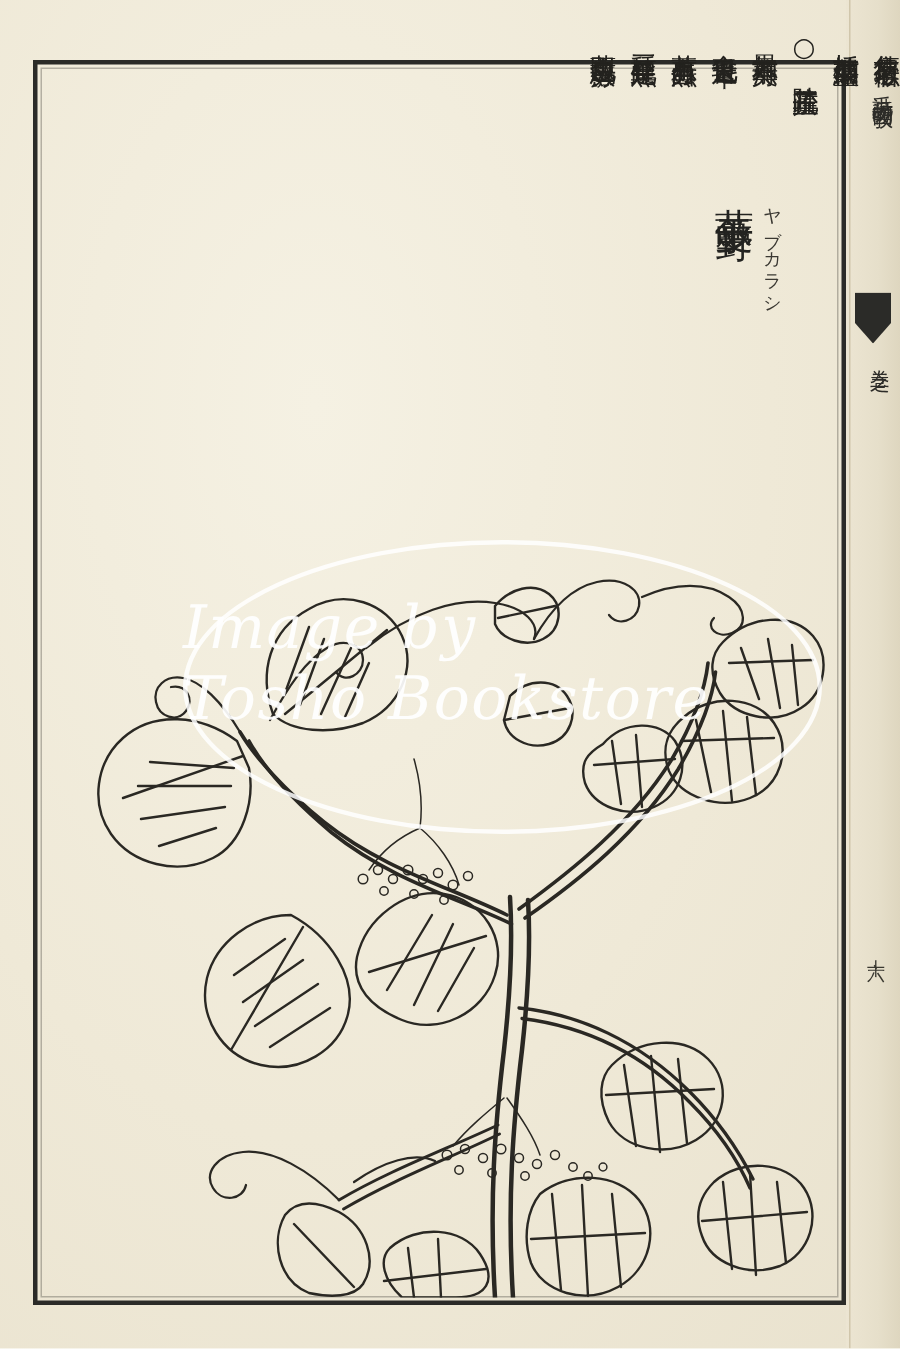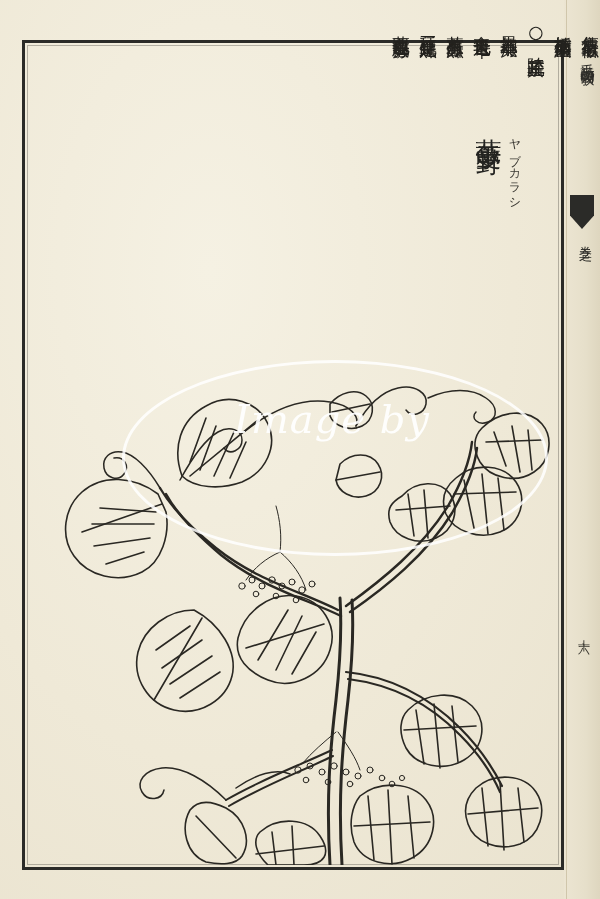--- a/index.html
+++ b/index.html
@@ -188,21 +188,20 @@
     width: 420px;
     height: 190px;
     border: 3px solid rgba(255,255,255,0.85);
     border-radius: 50%;
   }
   #watermark-text {
     position: absolute;
     left: 0;
     top: 36px;
     width: 420px;
-    text-align: center;
     font-family: "DejaVu Serif", serif;
     font-size: 40px;
     line-height: 1.18;
     color: rgba(255,255,255,0.92);
     letter-spacing: 1px;
     font-style: italic;
   }
   #watermark-text .l2 { display: block; }
 </style>
 </head>
@@ -390,15 +389,16 @@
         <path d="M310 184 C322 172, 340 172, 348 184 C356 196, 350 212, 336 216 C322 220, 308 212, 306 200 Z"></path>
         <path d="M306 200 L350 192"></path>
       </g>
     </svg>
   </div>
 
   <div id="watermark">
     <div id="watermark-ellipse"></div>
     <div id="watermark-text">
       <span>Image by</span>
+      <span class="l2">Tosho Bookstore</span>
     </div>
   </div>
 </div>
 
 </body></html>

